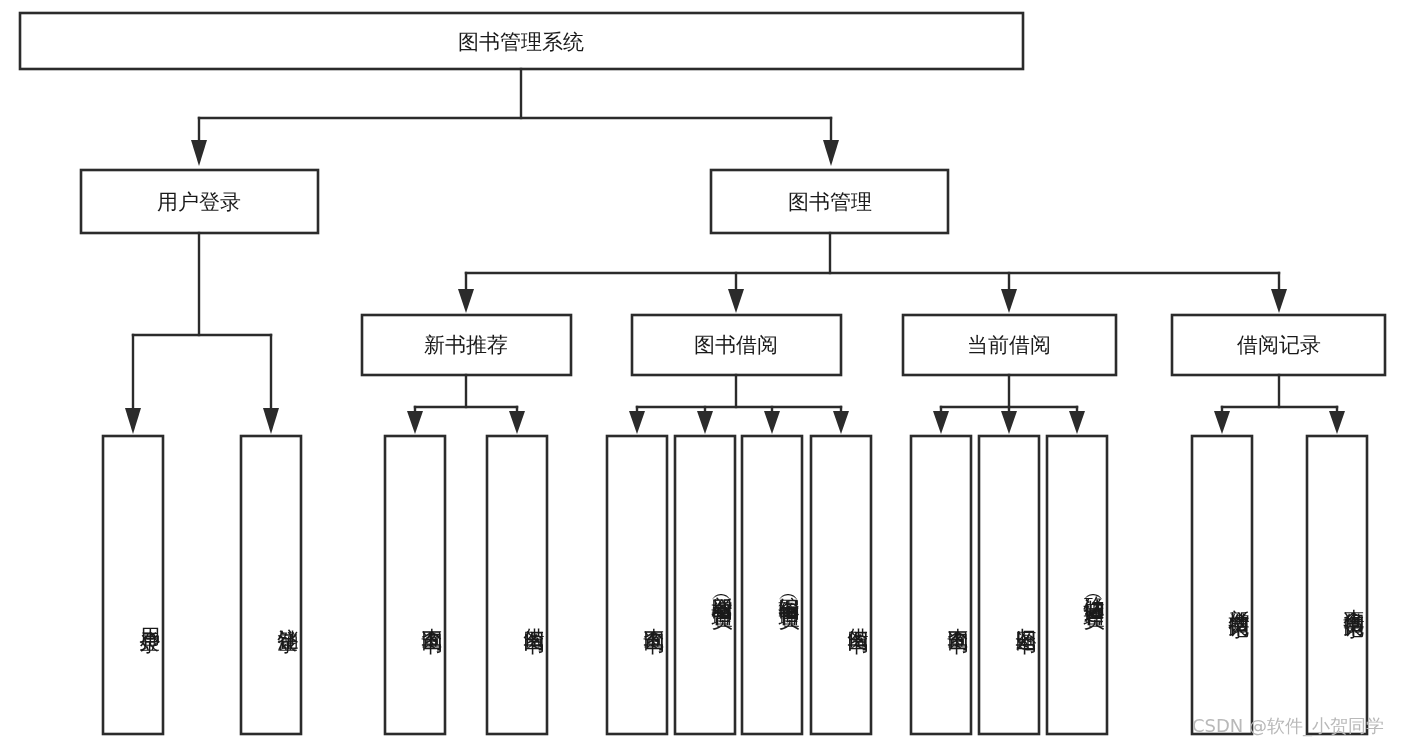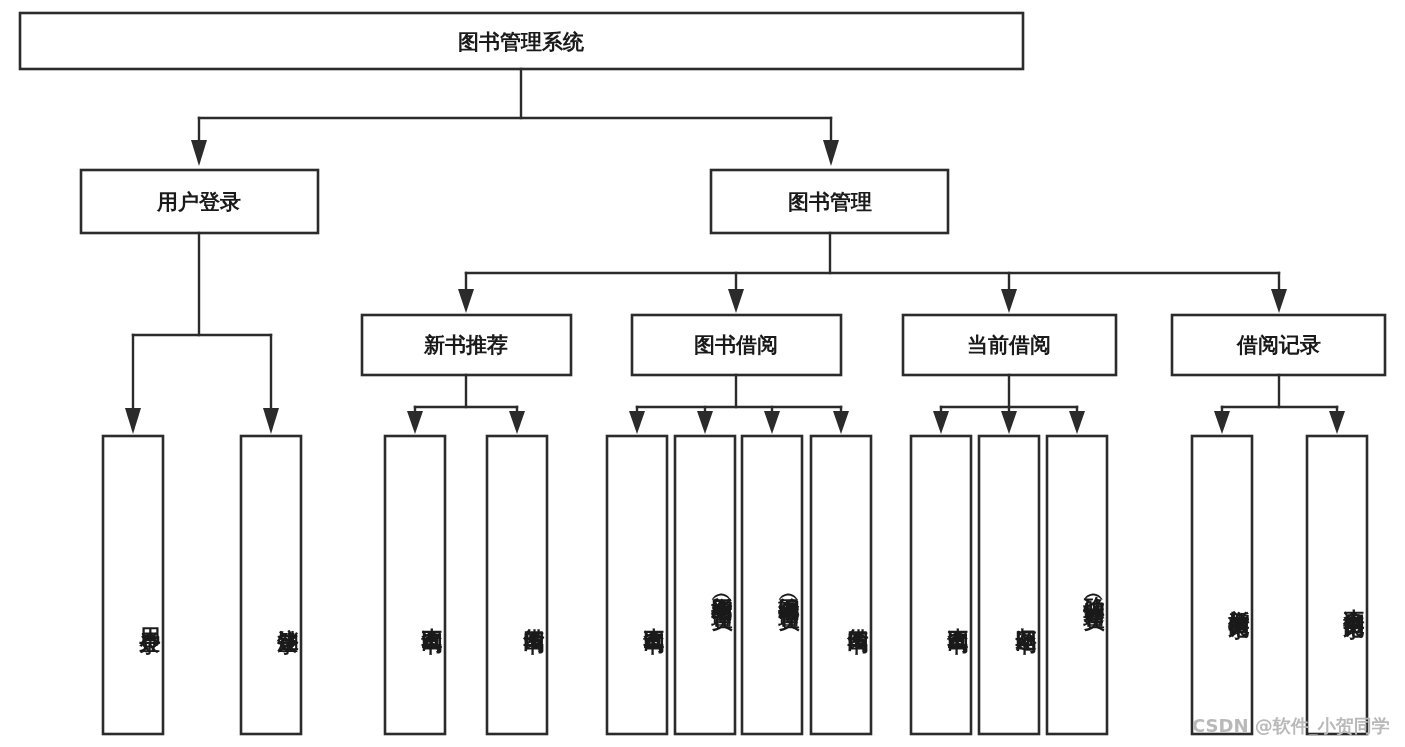--- a/index.html
+++ b/index.html
@@ -10,21 +10,20 @@
   }
   body {
     font-family: "DejaVu Sans", "Liberation Sans", sans-serif;
   }
   #diagram-root {
     position: relative;
     width: 1405px;
     height: 747px;
     background: #ffffff;
     overflow: hidden;
-    font-weight: bold;
   }
   svg.diagram-canvas {
     position: absolute;
     left: 0;
     top: 0;
     width: 1405px;
     height: 747px;
     display: block;
   }
   .node-box {

